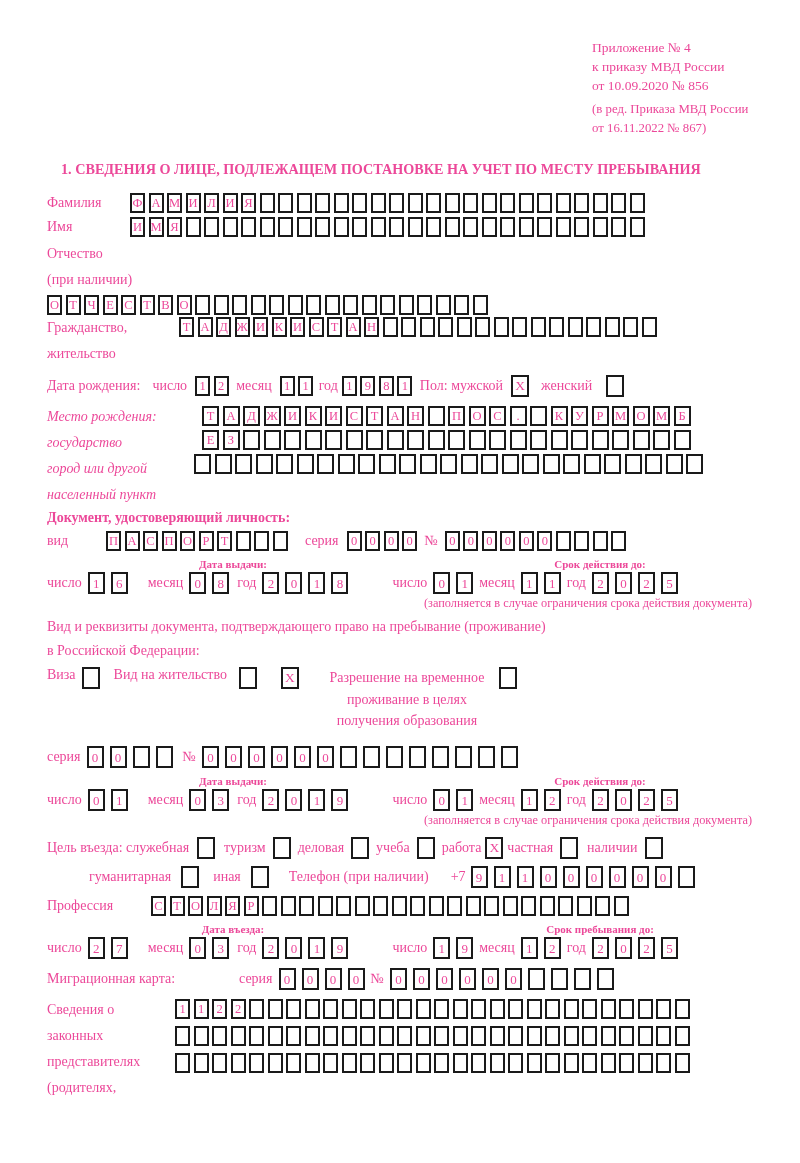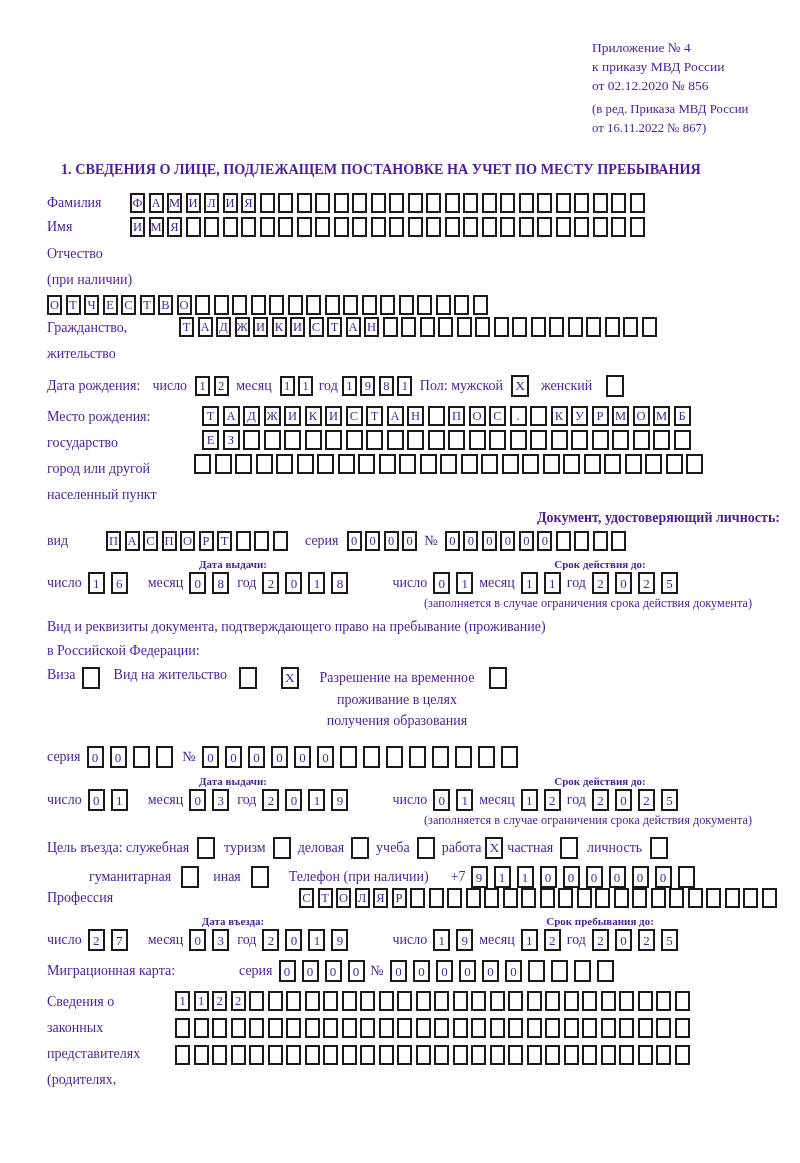--- a/index.html
+++ b/index.html
@@ -1,19 +1,19 @@
 <!DOCTYPE html>
 <html><head>
 <meta charset="utf-8">
 <style>
   * { margin:0; padding:0; box-sizing:border-box; }
   html,body { background:#888; }
   body { width:800px; }
   .page {
-    width:800px; height:1163px; background:#ffffff; color:#4c1d95;
+    width:800px; height:1163px; background:#ffffff; color:#ec4899;
     font-family:"Liberation Serif","DejaVu Serif",serif;
     font-size:14px; padding:38px 20px 0 47px; overflow:hidden; position:relative;
   }
   
   .hdr-wrap { display:flex; justify-content:flex-end; }
   .hdr-block { width:188px; font-size:13.5px; line-height:1.42; }
   .hdr-block .edition { font-size:12.8px; margin-top:5px; }
   .forma { text-align:right; font-weight:bold; font-size:15px; letter-spacing:.5px; margin:16px 14px 0 0; }
   
   .title { text-align:center; font-weight:bold; font-size:15.2px; line-height:1.5; margin-top:20px; }
@@ -53,21 +53,21 @@
 </style>
 </head>
 <body>
 
 <div class="page">
 
   <div class="hdr-wrap">
     <div class="hdr-block">
       <div>Приложение № 4</div>
       <div>к приказу МВД России</div>
-      <div>от 02.12.2020 № 856</div>
+      <div>от 10.09.2020 № 856</div>
       <div class="edition">
         <div>(в ред. Приказа МВД России</div>
         <div>от 16.11.2022 № 867)</div>
       </div>
     </div>
   </div>
 
   <div class="sect">1. СВЕДЕНИЯ О ЛИЦЕ, ПОДЛЕЖАЩЕМ ПОСТАНОВКЕ НА УЧЕТ ПО МЕСТУ ПРЕБЫВАНИЯ</div>
 
   <div class="row" style="margin-top:15px;">
@@ -224,21 +224,21 @@
         <span class="cell">8</span>
         <span class="cell">1</span>
       </span>
     <span class="lbl" style="margin-left:4px; margin-right:8px;">Пол: мужской</span>
     <span class="cbox">X</span>
     <span class="lbl" style="margin-left:12px; margin-right:14px;">женский</span>
     <span class="cbox"></span>
   </div>
 
   <div class="frow" style="margin-top:7px;">
-    <div class="lblcol" style="width:155px;">
+    <div class="lblcol" style="width:155px;font-style:italic;">
       <div>Место рождения:</div>
       <div>государство</div>
       <div>город или другой</div>
       <div>населенный пункт</div>
     </div>
     <div class="stack">
       <span class="cells widecells" style="margin-top:2px;">
           <span class="cell wide">Т</span>
           <span class="cell wide">А</span>
           <span class="cell wide">Д</span>
@@ -313,21 +313,21 @@
           <span class="cell wide"></span>
           <span class="cell wide"></span>
           <span class="cell wide"></span>
           <span class="cell wide"></span>
           <span class="cell wide"></span>
           <span class="cell wide"></span>
         </span>
     </div>
   </div>
 
-  <div style="text-align:right; font-weight:bold; margin-top:2px;">Документ, удостоверяющий личность:</div>
+  <div style="text-align:left; font-weight:bold; margin-top:2px;">Документ, удостоверяющий личность:</div>
   <div class="row" style="margin-top:5px;">
     <span class="lbl" style="width:59px;">вид</span>
     <span class="cells">
         <span class="cell">П</span>
         <span class="cell">А</span>
         <span class="cell">С</span>
         <span class="cell">П</span>
         <span class="cell">О</span>
         <span class="cell">Р</span>
         <span class="cell">Т</span>
@@ -411,21 +411,21 @@
       <span class="sp">Виза</span>
       <span class="cbox" style="margin-left:6px;"></span>
     </span>
     <span class="opt" style="margin-left:14px;">
       <span class="sp">Вид на жительство</span>
       <span class="cbox" style="margin-left:12px;"></span>
     </span>
     <span class="opt" style="margin-left:16px;">
       <span class="cbox" style="margin-left:8px;">X</span>
     </span>
-    <span class="opt" style="margin-left:14px;">
+    <span class="opt" style="margin-left:24px;">
       <span class="ctr sp" style="width:168px;">Разрешение на временное проживание в целях получения образования</span>
       <span class="cbox" style="margin-left:8px;"></span>
     </span>
   </div>
 
   <div class="drow" style="margin-top:14px;">
     <span class="dl">серия</span>
     <span class="cells dcells">
         <span class="cell dcell">0</span>
         <span class="cell dcell">0</span>
@@ -503,21 +503,21 @@
     <span class="lbl" style="margin-left:9px;">туризм</span>
     <span class="cbox" style="margin-left:7px;"></span>
     <span class="lbl" style="margin-left:7px;">деловая</span>
     <span class="cbox" style="margin-left:7px;"></span>
     <span class="lbl" style="margin-left:7px;">учеба</span>
     <span class="cbox" style="margin-left:7px;"></span>
     <span class="lbl" style="margin-left:7px;">работа</span>
     <span class="cbox" style="margin-left:4px;">X</span>
     <span class="lbl" style="margin-left:4px;">частная</span>
     <span class="cbox" style="margin-left:7px;"></span>
-    <span class="lbl" style="margin-left:9px;">личность</span>
+    <span class="lbl" style="margin-left:9px;">наличии</span>
     <span class="cbox" style="margin-left:8px;"></span>
   </div>
   <div class="row" style="margin-top:7px;">
     <span class="lbl" style="margin-left:42px;">гуманитарная</span>
     <span class="cbox" style="margin-left:10px;"></span>
     <span class="lbl" style="margin-left:14px;">иная</span>
     <span class="cbox" style="margin-left:10px;"></span>
     <span class="lbl" style="margin-left:20px;">Телефон (при наличии)</span>
     <span class="lbl" style="margin-left:22px; margin-right:5px;">+7</span>
     <span class="cells dcells">
@@ -527,21 +527,21 @@
         <span class="cell dcell">0</span>
         <span class="cell dcell">0</span>
         <span class="cell dcell">0</span>
         <span class="cell dcell">0</span>
         <span class="cell dcell">0</span>
         <span class="cell dcell">0</span>
         <span class="cell dcell"></span>
       </span>
   </div>
 
-  <div class="row" style="margin-top:0;justify-content:space-between;">
+  <div class="row" style="margin-top:8px;">
     <span class="lbl" style="width:104px;">Профессия</span>
     <span class="cells">
         <span class="cell">С</span>
         <span class="cell">Т</span>
         <span class="cell">О</span>
         <span class="cell">Л</span>
         <span class="cell">Я</span>
         <span class="cell">Р</span>
         <span class="cell"></span>
         <span class="cell"></span>

